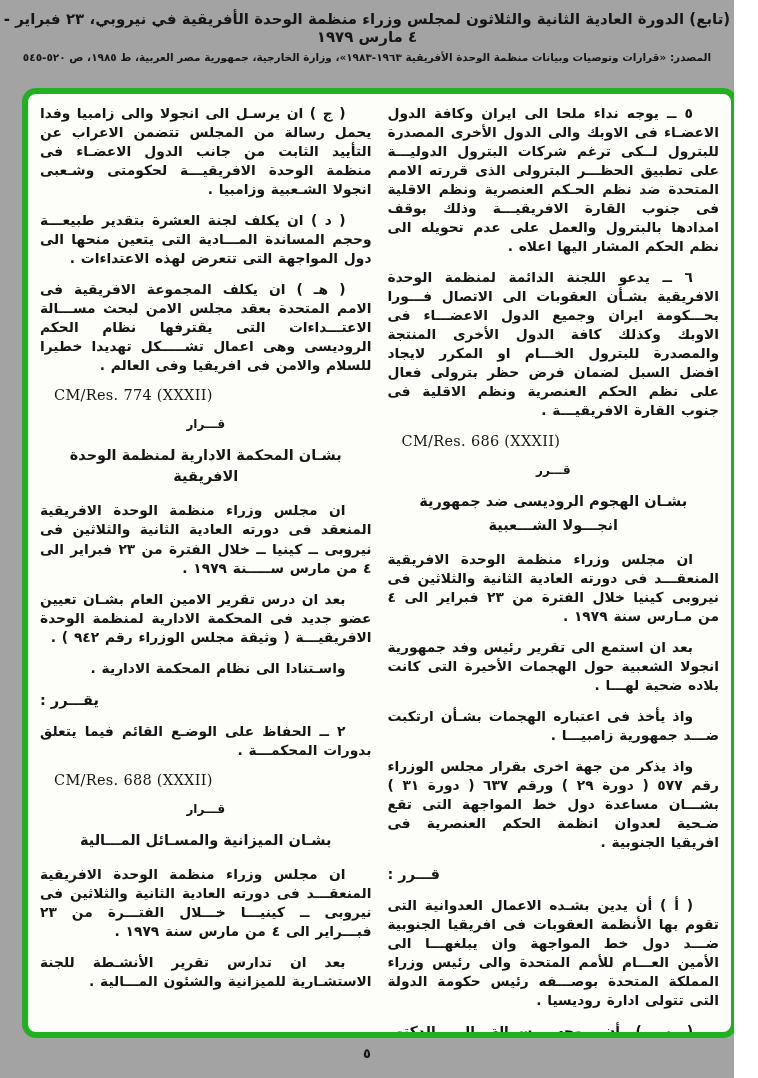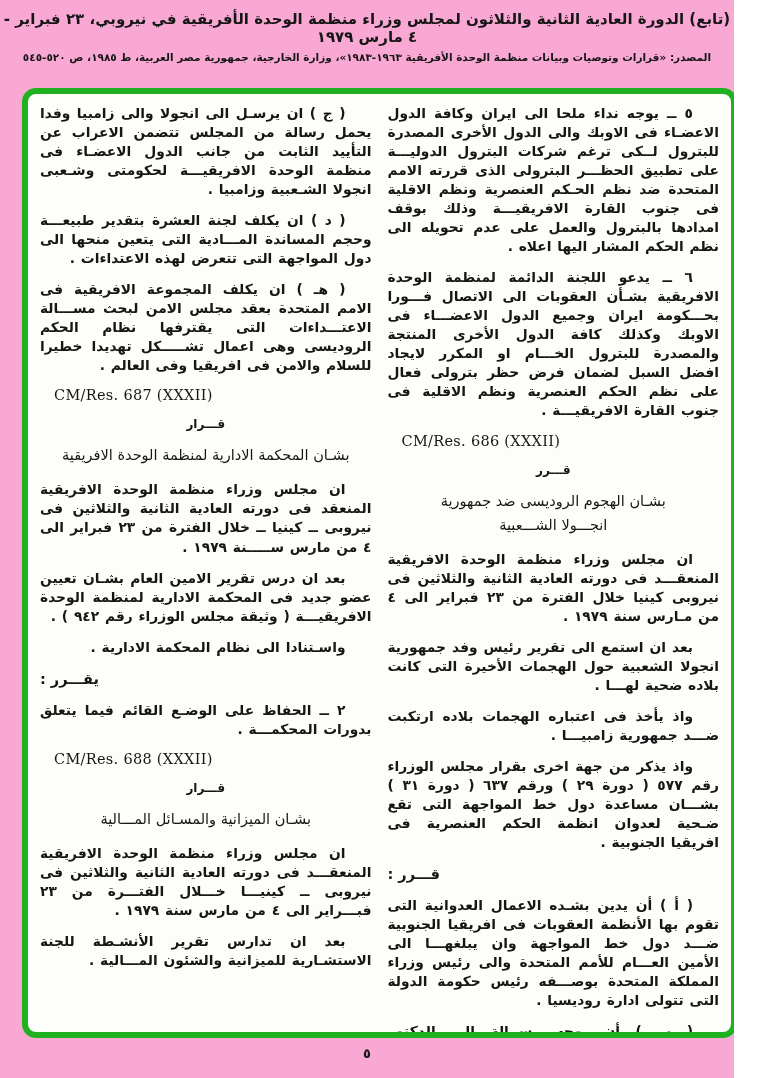--- a/index.html
+++ b/index.html
@@ -2,21 +2,21 @@
 <html lang="ar"><head>
 <meta charset="utf-8">
 <style>
   html,body{margin:0;padding:0;}
   body{
     width:758px;height:1078px;
     background:#ffffff;
     font-family:"DejaVu Sans",sans-serif;
     color:#161616;
   }
-  .page{position:relative;width:734px;height:1078px;background:#f9a8d4;overflow:hidden;}
+  .page{position:relative;width:734px;height:1078px;background:#a3a3a3;overflow:hidden;}
 
   
   .doc-header{direction:rtl;text-align:center;padding-top:10px;}
   .doc-header .line1{font-size:15px;font-weight:bold;letter-spacing:.2px;}
   .doc-header .line2{font-size:10.5px;font-weight:bold;margin-top:5px;}
 
   
   .frame{
     position:absolute;left:22px;top:88px;
     width:715px;height:950px;box-sizing:border-box;
@@ -43,21 +43,21 @@
     direction:ltr;text-align:left;
     font-family:"DejaVu Serif",serif;font-size:14.5px;font-weight:normal;
     margin:8px 0 14px;padding-left:14px;letter-spacing:.3px;
   }
   .res-heading{
     direction:rtl;text-align:center;
     font-size:12px;font-weight:bold;margin:2px 0 14px;letter-spacing:1px;
   }
   .res-subject{
     direction:rtl;text-align:center;
-    font-size:14.5px;font-weight:normal;line-height:1.45;margin-bottom:3px;
+    font-size:14.5px;font-weight:bold;line-height:1.45;margin-bottom:3px;
   }
   .subject-block{margin-bottom:14px;}
 
   .page-number{
     position:absolute;left:0;right:0;top:1046px;
     text-align:center;font-size:13px;font-weight:bold;direction:rtl;
   }
 </style>
 </head>
 <body>
@@ -78,34 +78,34 @@
 
         <p class="res-ref">CM/Res. 686 (XXXII)</p>
         <p class="res-heading">قـــرر</p>
         <div class="subject-block">
           <p class="res-subject">بشـان الهجوم الروديسى ضد جمهورية</p>
           <p class="res-subject">انجـــولا الشـــعبية</p>
         </div>
 
         <p class="body-par">ان مجلس وزراء منظمة الوحدة الافريقية المنعقـــد فى دورته العادية الثانية والثلاثين فى نيروبى كينيا خلال الفترة من ٢٣ فبراير الى ٤ من مـارس سنة ١٩٧٩ .</p>
         <p class="body-par">بعد ان استمع الى تقرير رئيس وفد جمهورية انجولا الشعبية حول الهجمات الأخيرة التى كانت بلاده ضحية لهـــا .</p>
-        <p class="body-par">واذ يأخذ فى اعتباره الهجمات بلاده ارتكبت ضـــد جمهورية زامبيـــا .</p>
+        <p class="body-par">واذ يأخذ فى اعتباره الهجمات بشـأن ارتكبت ضـــد جمهورية زامبيـــا .</p>
         <p class="body-par">واذ يذكر من جهة اخرى بقرار مجلس الوزراء رقم ٥٧٧ ( دورة ٢٩ ) ورقم ٦٣٧ ( دورة ٣١ ) بشـــان مساعدة دول خط المواجهة التى تقع ضـحية لعدوان انظمة الحكم العنصرية فى افريقيا الجنوبية .</p>
 
         <p class="decides-label">قـــرر :</p>
         <p class="body-par">( أ ) أن يدين بشـده الاعمال العدوانية التى تقوم بها الأنظمة العقوبات فى افريقيا الجنوبية ضـــد دول خط المواجهة وان يبلغهـــا الى الأمين العـــام للأمم المتحدة والى رئيس وزراء المملكة المتحدة بوصـــفه رئيس حكومة الدولة التى تتولى ادارة روديسيا .</p>
         <p class="body-par">( ب ) أن يوجه رســالة الى الدكتور اجوستينو نيتو رئيس جمهورية انجولا الشـــعبية تتضمن الاعراب عن تأييد وتضـــامن المجلس مع شـــعب وحكومة انجولا .</p>
       </section>
 
       <section class="col">
         <p class="body-par">( ج ) ان يرسـل الى انجولا والى زامبيا وفدا يحمل رسالة من المجلس تتضمن الاعراب عن التأييد الثابت من جانب الدول الاعضـاء فى منظمة الوحدة الافريقيـــة لحكومتى وشـعبى انجولا الشـعبية وزامبيا .</p>
         <p class="body-par">( د ) ان يكلف لجنة العشرة بتقدير طبيعـــة وحجم المساندة المـــادية التى يتعين منحها الى دول المواجهة التى تتعرض لهذه الاعتداءات .</p>
         <p class="body-par">( هـ ) ان يكلف المجموعة الافريقية فى الامم المتحدة بعقد مجلس الامن لبحث مســـالة الاعتـــداءات التى يقترفها نظام الحكم الروديسى وهى اعمال تشـــــكل تهديدا خطيرا للسلام والامن فى افريقيا وفى العالم .</p>
 
-        <p class="res-ref">CM/Res. 687 (XXXII)</p>
+        <p class="res-ref">CM/Res. 774 (XXXII)</p>
         <p class="res-heading">قـــرار</p>
         <div class="subject-block">
           <p class="res-subject">بشـان المحكمة الادارية لمنظمة الوحدة الافريقية</p>
         </div>
 
         <p class="body-par">ان مجلس وزراء منظمة الوحدة الافريقية المنعقد فى دورته العادية الثانية والثلاثين فى نيروبى ــ كينيا ــ خلال الفترة من ٢٣ فبراير الى ٤ من مارس ســـــنة ١٩٧٩ .</p>
         <p class="body-par">بعد ان درس تقرير الامين العام بشـان تعيين عضو جديد فى المحكمة الادارية لمنظمة الوحدة الافريقيـــة ( وثيقة مجلس الوزراء رقم ٩٤٢ ) .</p>
         <p class="body-par">واسـتنادا الى نظام المحكمة الادارية .</p>
 
         <p class="decides-label">يقـــرر :</p>

